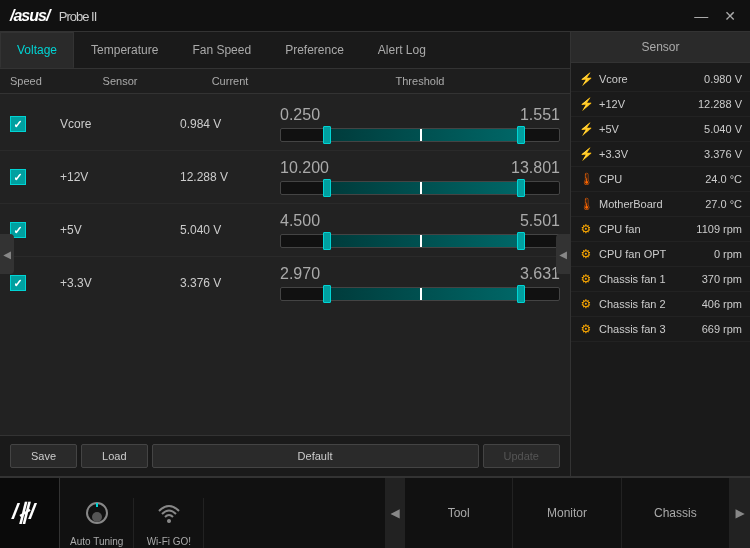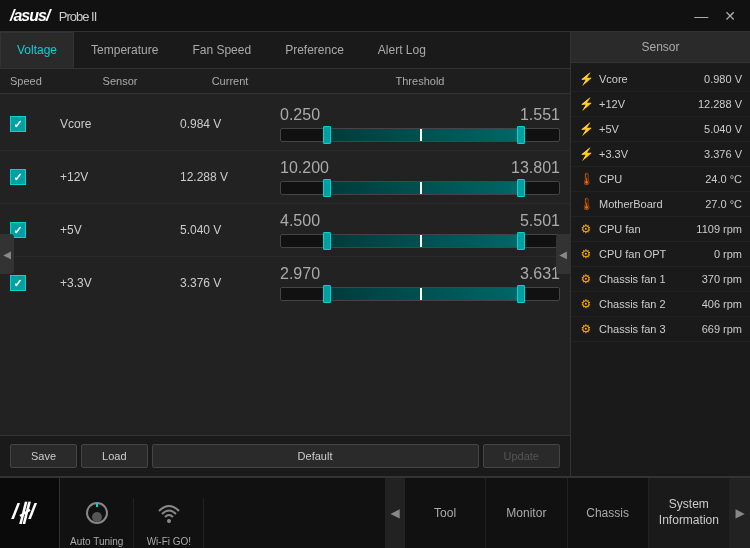--- a/index.html
+++ b/index.html
@@ -597,17 +597,16 @@
       <div class="nav-label">Wi-Fi GO!</div>
     </div>
   </div>
 
   <div class="bottom-prev">◀</div>
 
   <div class="main-nav-items">
     <div class="main-nav-item">Tool</div>
     <div class="main-nav-item">Monitor</div>
     <div class="main-nav-item">Chassis</div>
-    <div class="main-nav-item system-info">System Information</div>
   </div>
 
   <div class="bottom-arrow">▶</div>
 </div>
 
 </body></html>

